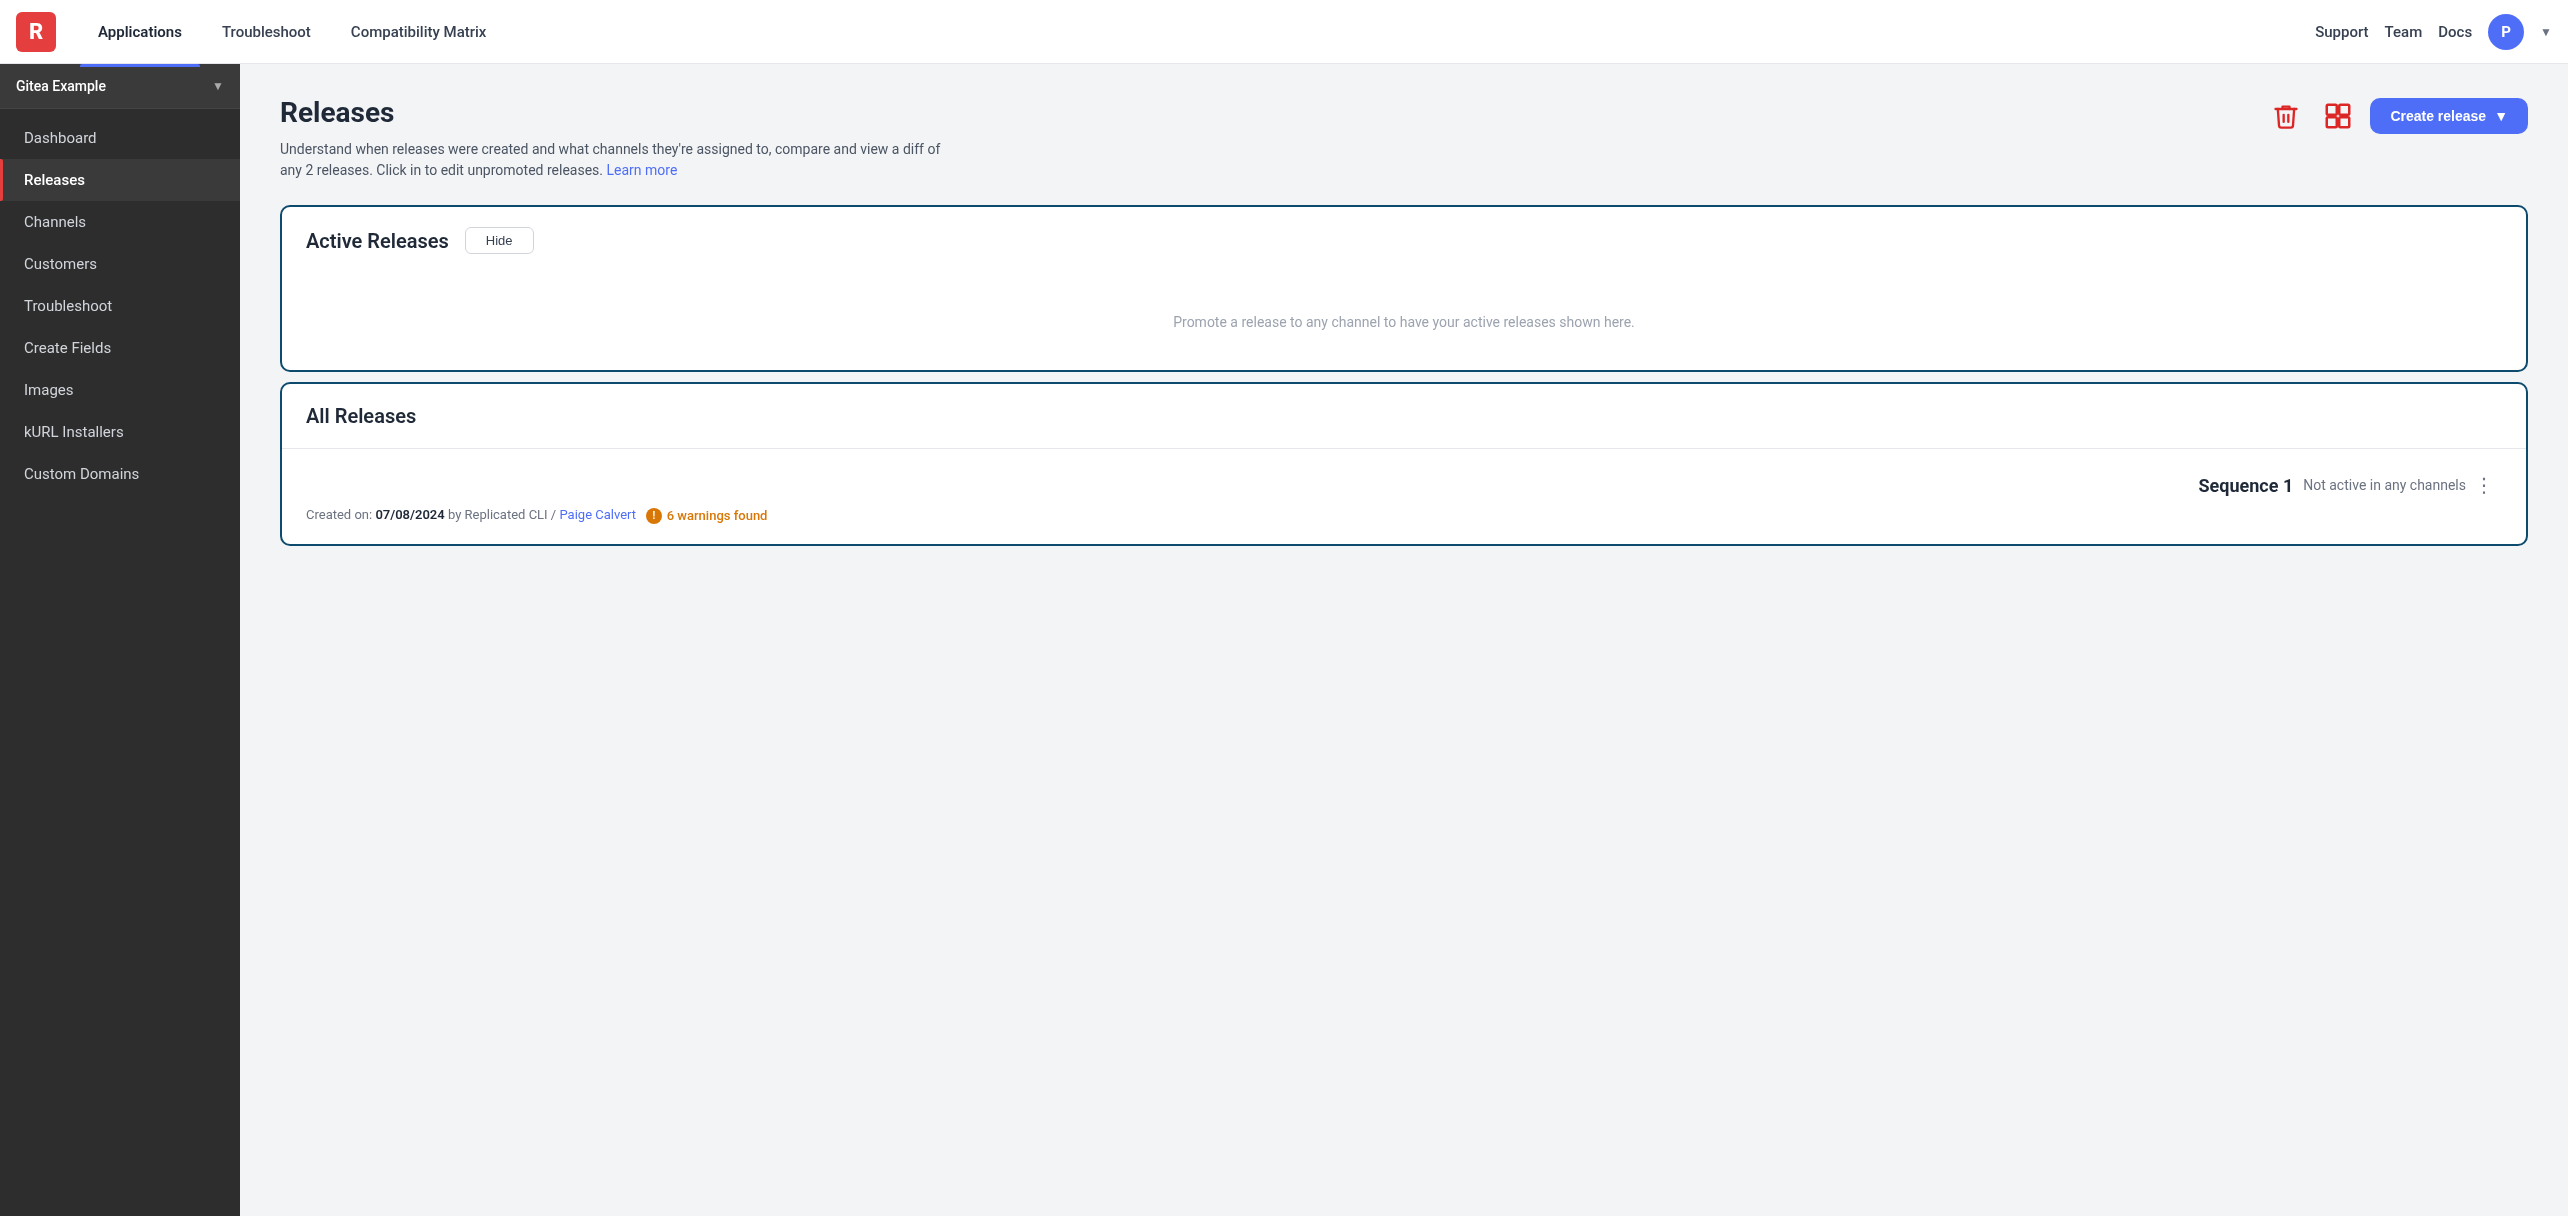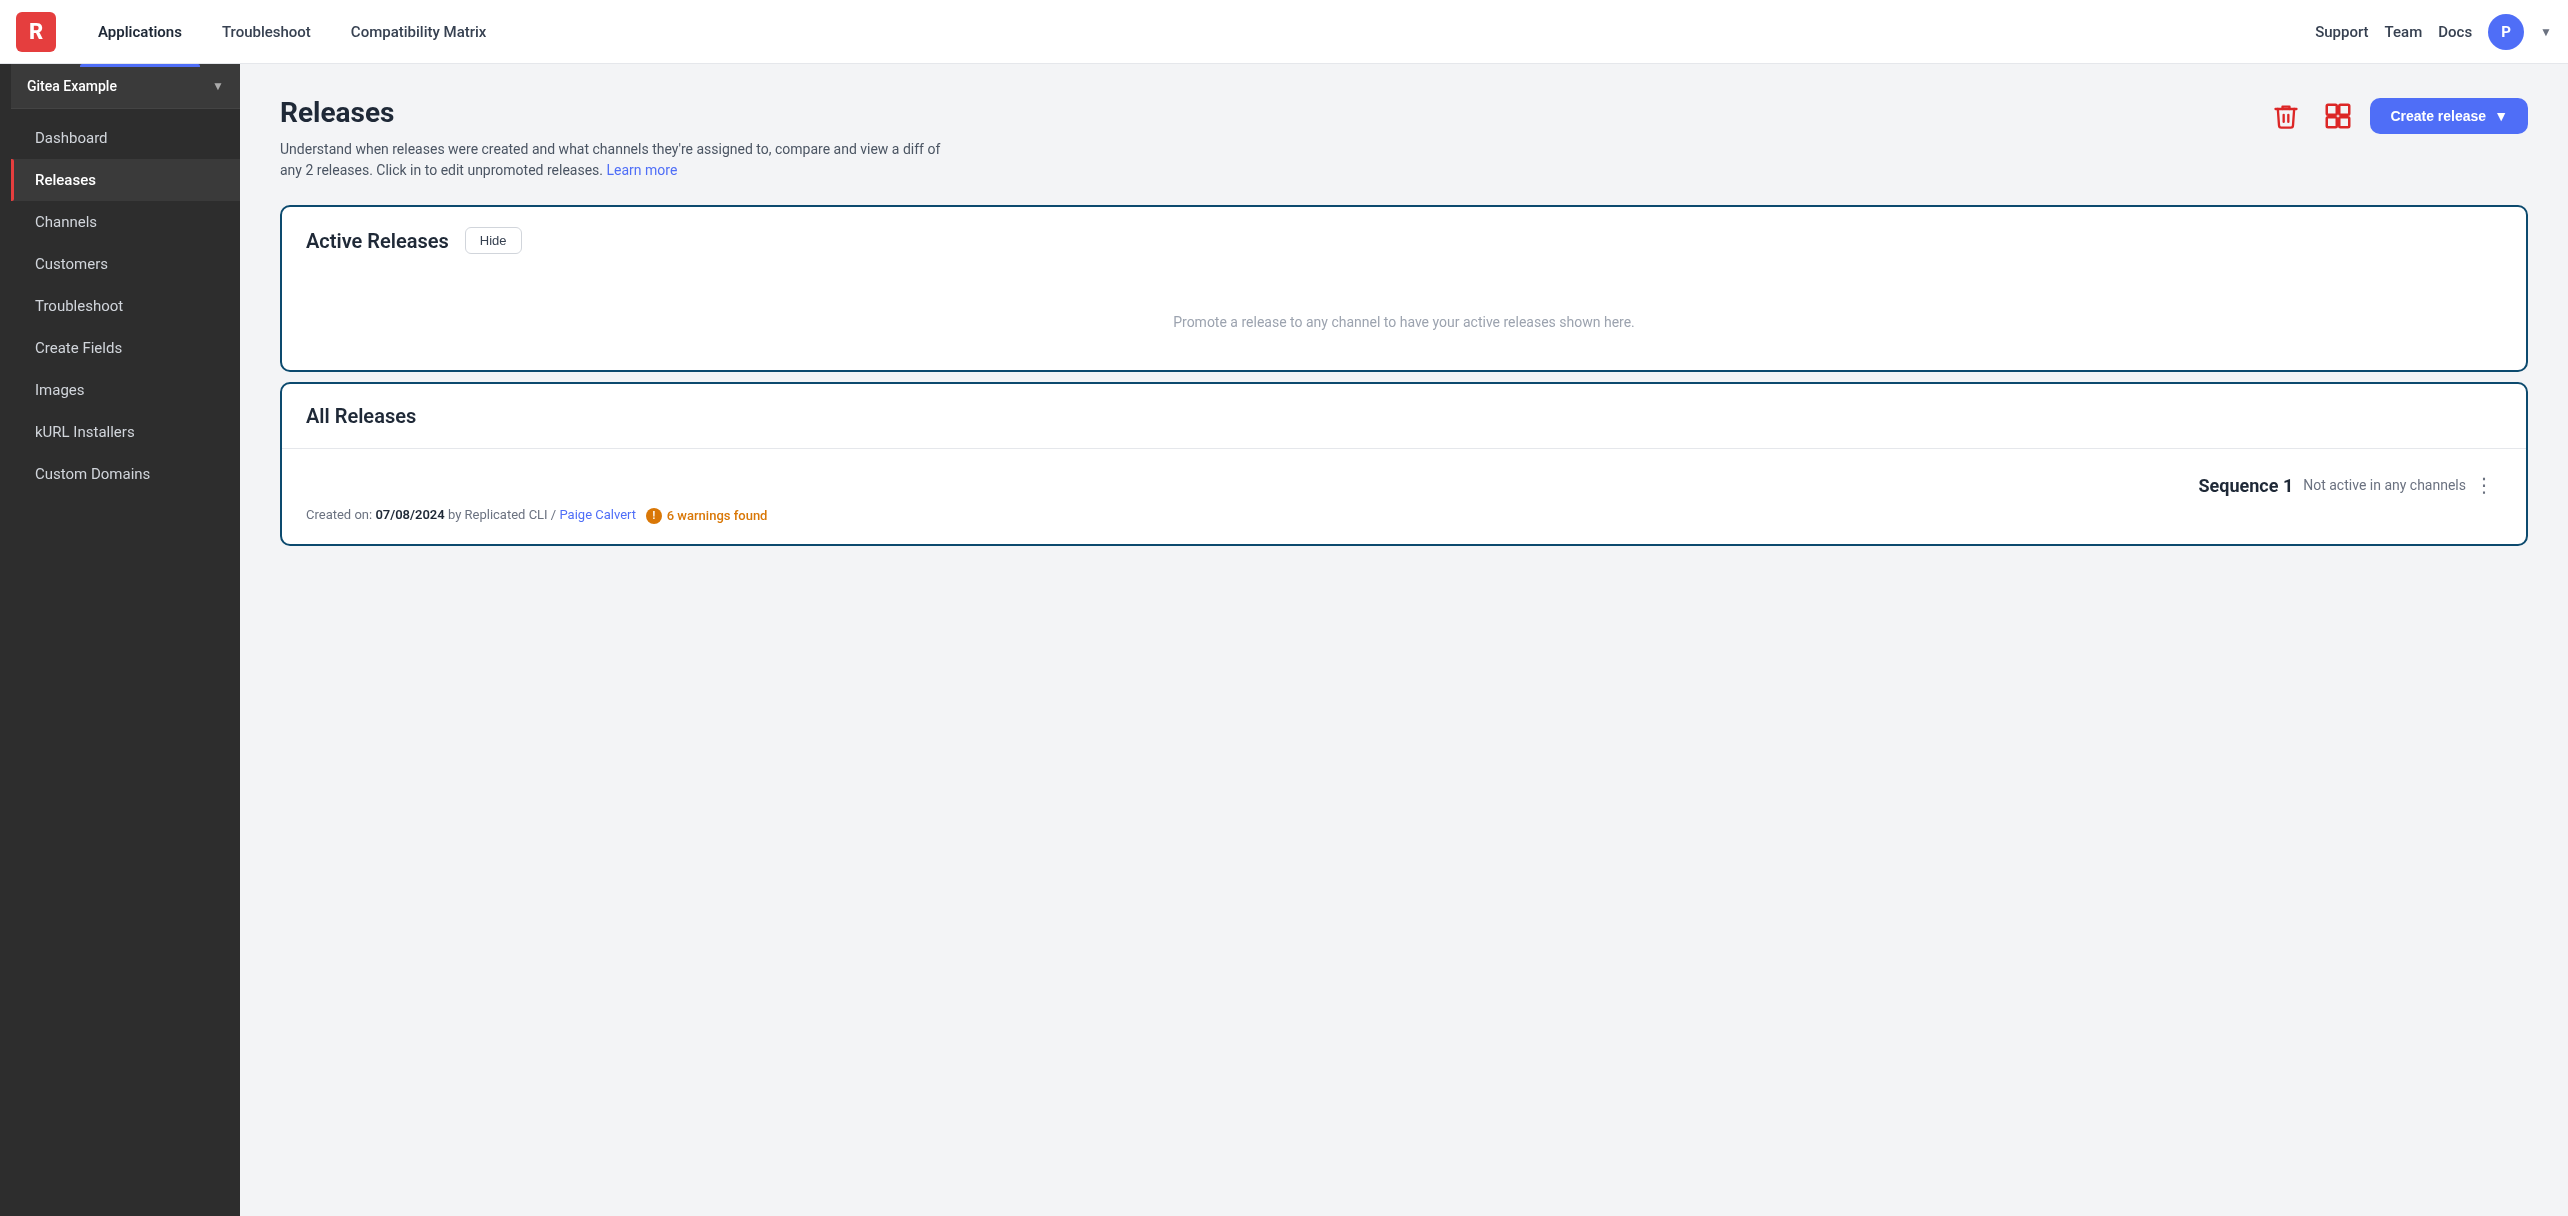--- a/index.html
+++ b/index.html
@@ -96,21 +96,20 @@
     }
 
     
     .sidebar {
       width: 240px;
       background: #2d2d2d;
       flex-shrink: 0;
       display: flex;
       flex-direction: column;
       overflow-y: auto;
-      padding-left: 11px;
     }
     .sidebar-app-selector {
       display: flex;
       align-items: center;
       justify-content: space-between;
       padding: 14px 16px;
       background: #3a3a3a;
       cursor: pointer;
       color: #fff;
       font-size: 14px;
@@ -243,21 +242,21 @@
     }
     .card-title {
       font-size: 20px;
       font-weight: 600;
       color: #1f2937;
     }
     .btn-hide {
       border: 1px solid #d1d5db;
       background: #fff;
       color: #374151;
-      padding: 5px 14px;
+      padding: 5px 20px;
       border-radius: 6px;
       font-size: 13px;
       cursor: pointer;
       font-weight: 500;
     }
 
     .empty-state {
       text-align: center;
       padding: 40px 24px;
       color: #9ca3af;

